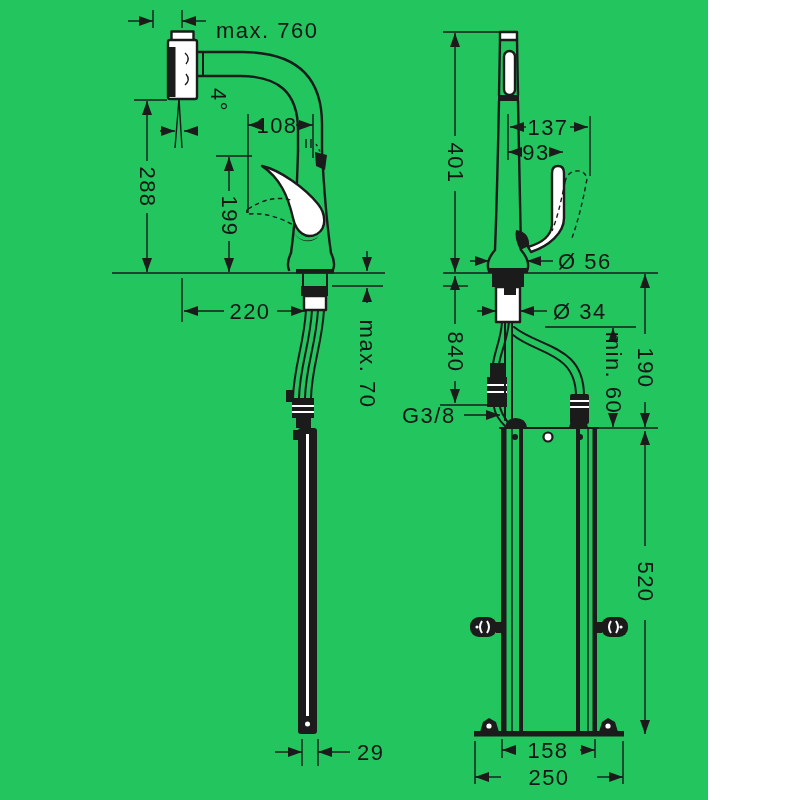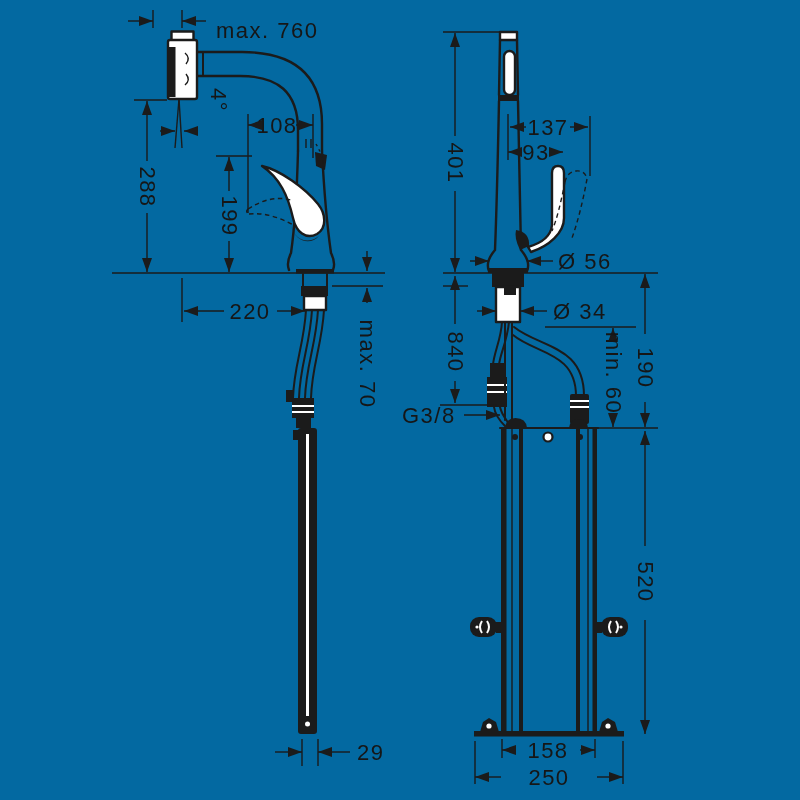--- a/index.html
+++ b/index.html
@@ -1,16 +1,16 @@
 <!DOCTYPE html>
 <html><head>
 <meta charset="utf-8">
 <style>
   html,body{margin:0;padding:0;background:#ffffff;}
-  .sheet{position:relative;width:800px;height:800px;background:#0369a1;overflow:hidden;}
+  .sheet{position:relative;width:708px;height:800px;background:#22c55e;overflow:hidden;}
   svg{position:absolute;left:0;top:0;}
   .o   {fill:#ffffff;stroke:#1b1b1b;stroke-width:2.4;stroke-linejoin:round;}
   .ol  {fill:none;stroke:#1b1b1b;stroke-width:2.4;stroke-linecap:round;}
   .ol3 {fill:none;stroke:#1b1b1b;stroke-width:2.0;stroke-linecap:round;}
   .thin{fill:none;stroke:#1b1b1b;stroke-width:1.4;}
   .dim {fill:none;stroke:#1b1b1b;stroke-width:1.4;}
   .blk {fill:#1b1b1b;stroke:none;}
   .wht {fill:#ffffff;stroke:none;}
   .dash{stroke-dasharray:4.5 3.5;}
   .dots{stroke-dasharray:2.5 3.5;}

